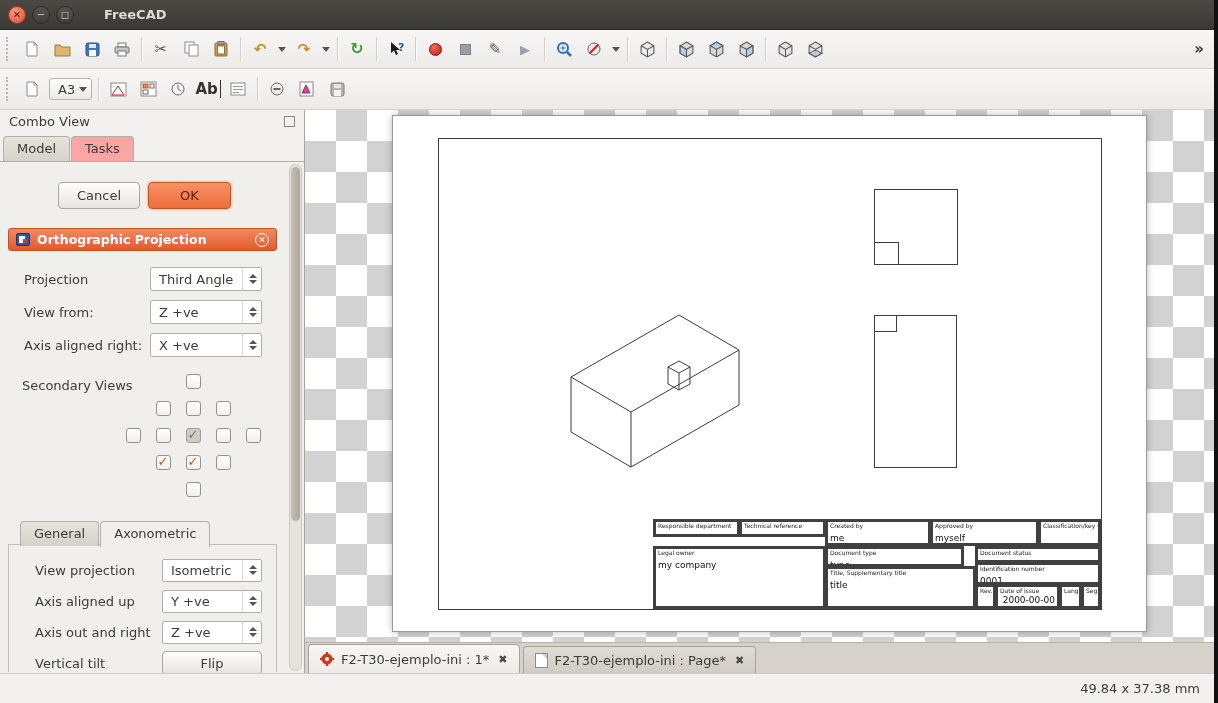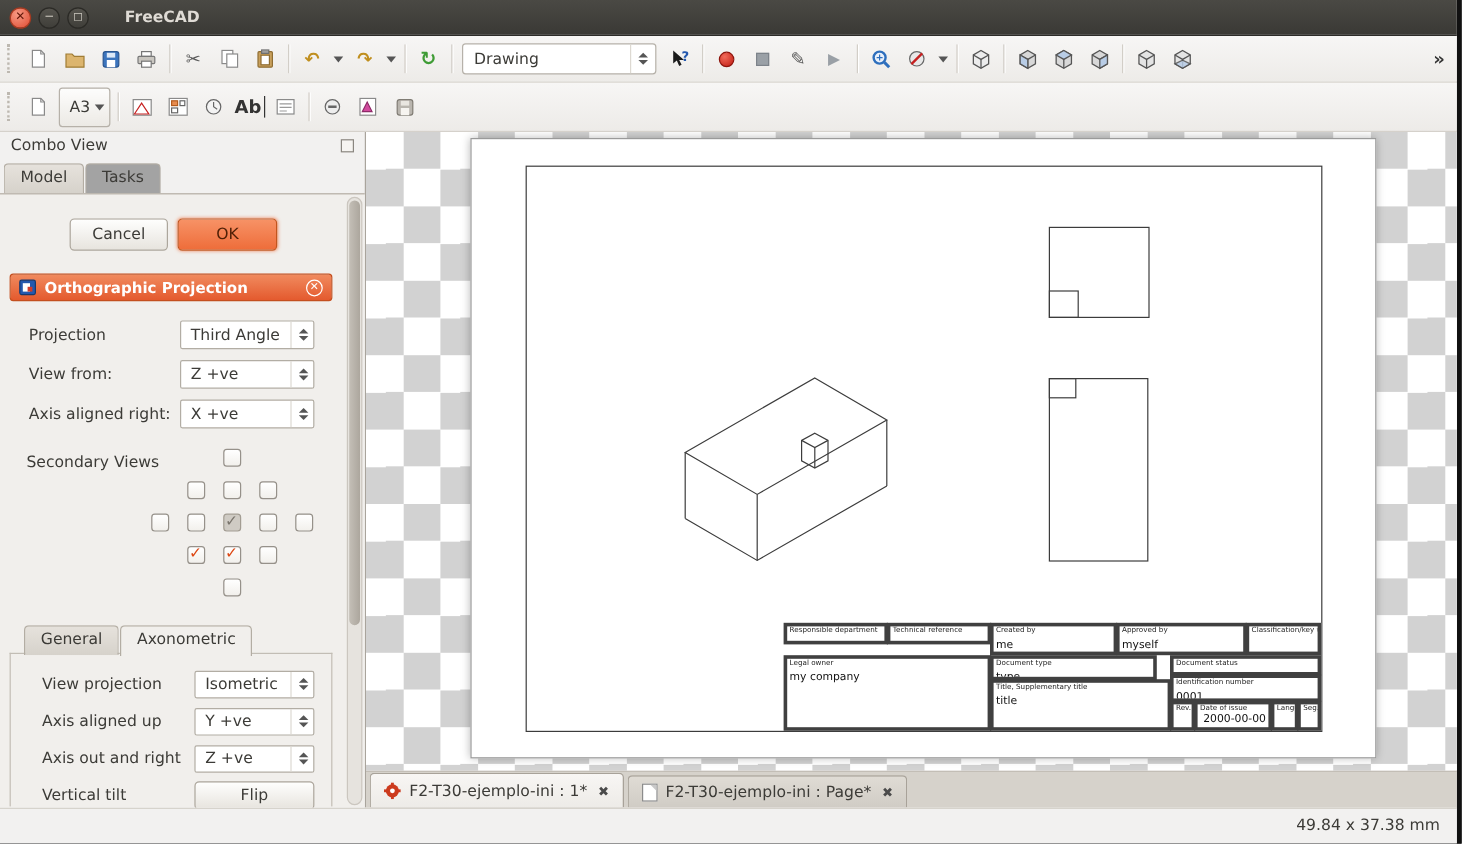--- a/index.html
+++ b/index.html
@@ -34,36 +34,36 @@
     border-top:5px solid #555; margin:0 3px; flex:0 0 auto; }
   .rec-dot { width:13px; height:13px; border-radius:50%; background:radial-gradient(circle at 35% 30%,#f26a5a,#bf1c12); border:1px solid #8e150d; }
   .stop-sq { width:11px; height:11px; background:#9aa0a6; border:1px solid #7d838a; }
   .wb-combo { width:162px; height:26px; background:#fff; border:1px solid #b6b1a9; border-radius:3px;
     display:flex; align-items:center; padding:0 2px 0 9px; margin:0 4px; }
   .spin { margin-left:auto; display:flex; flex-direction:column; gap:2px; padding:0 4px 0 6px;
     border-left:1px solid #ddd9d2; align-self:stretch; justify-content:center; }
   .spin i { width:0; height:0; border-left:4px solid transparent; border-right:4px solid transparent; display:block; }
   .spin .u { border-bottom:4px solid #555; }
   .spin .d { border-top:4px solid #555; }
-  .a3-btn { height:33px; display:flex; align-items:center; border:1px solid #b6b1a9; border-radius:3px;
+  .a3-btn { height:22px; display:flex; align-items:center; border:1px solid #b6b1a9; border-radius:3px;
     background:linear-gradient(#fdfdfc,#eceae5); padding:0 4px 0 8px; gap:4px; margin:0 2px; }
   .overflow { margin-left:auto; font-size:15px; color:#333; padding:0 6px; font-weight:bold; }
 
   
   .content { flex:1 1 auto; display:flex; min-height:0; }
 
   
   .combo-view { width:305px; flex:0 0 305px; border-right:1px solid #a9a49c; display:flex;
     flex-direction:column; background:#f2f1f0; }
   .cv-head { height:23px; flex:0 0 23px; display:flex; align-items:center; padding:0 9px; }
   .float-btn { margin-left:auto; width:11px; height:11px; border:1px solid #8a8680; background:#f6f4f1; }
   .cv-tabs { height:28px; flex:0 0 28px; display:flex; align-items:flex-end; padding-left:3px; gap:1px; }
   .qtab { padding:4px 13px 5px; border:1px solid #b3ada3; border-bottom:none; border-radius:4px 4px 0 0;
     background:linear-gradient(#e6e2dc,#d6d2cb); font-size:13px; }
-  .qtab.active { background:#a3a3a3; position:relative; top:1px; padding-bottom:6px; }
+  .qtab.active { background:#fca5a5; position:relative; top:1px; padding-bottom:6px; }
   .tasks { flex:1 1 auto; position:relative; background:#f1efec; border-top:1px solid #b3ada3; overflow:hidden; }
 
   .btn { height:27px; border:1px solid #aca69c; border-radius:4px;
     background:linear-gradient(#fefefd,#e7e4de); font-size:13px; color:#3c3b37; position:absolute;
     font-family:inherit; }
   .btn.cancel { left:58px; top:20px; width:82px; }
   .btn.ok { left:148px; top:20px; width:83px; background:linear-gradient(#f79266,#ee6d3a);
     border-color:#c2551e; color:#4e1f06; box-shadow:0 0 3px rgba(240,110,60,.8); }
 
   .taskhdr { position:absolute; left:8px; top:66px; width:269px; height:23px; border-radius:3px;
@@ -194,27 +194,20 @@
     <span class="dd"></span>
     <span class="ti">
         <span class="glyph g-gold">↷</span>
       </span>
     <span class="dd"></span>
     <span class="sep"></span>
     <span class="ti">
         <span class="glyph g-green">↻</span>
       </span>
     <span class="sep"></span>
-    <div class="wb-combo">
-      <span>Drawing</span>
-      <span class="spin">
-          <i class="u"></i>
-          <i class="d"></i>
-        </span>
-    </div>
     <span class="ti">
       <svg width="17" height="16">
           <path d="M3 1 L3 12 L6 9.5 L8 14 L10 13 L8 9 L12 9 Z" fill="#1a1a1a"></path>
           <text x="10" y="10" font-size="11" fill="#2458ad" font-weight="bold">?</text>
         </svg>
     </span>
     <span class="sep"></span>
     <span class="ti">
         <span class="rec-dot"></span>
       </span>

